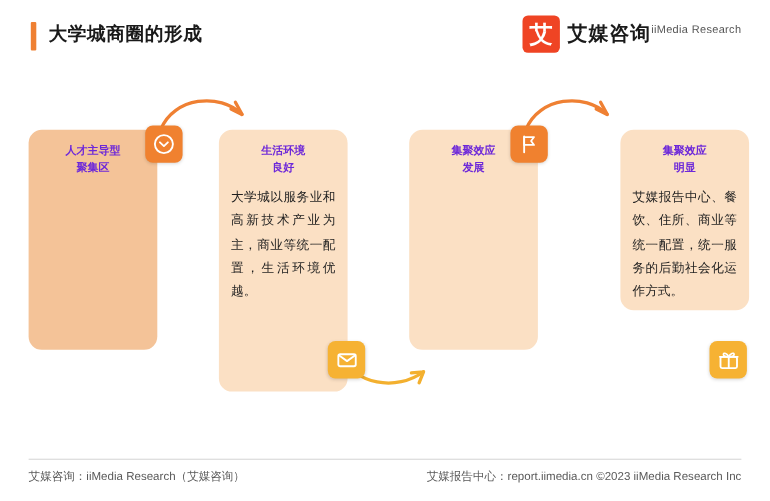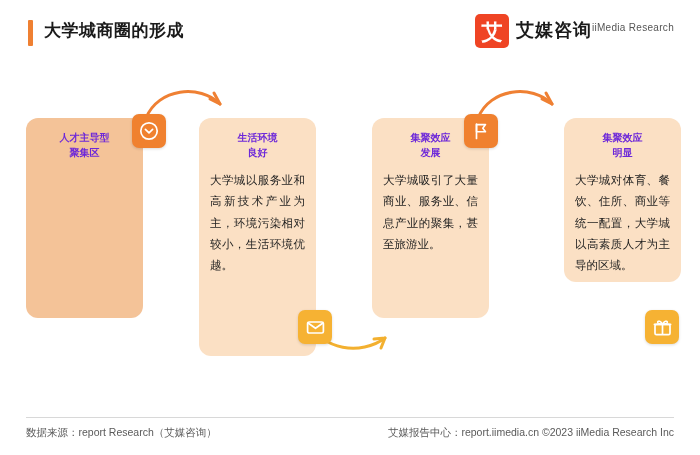--- a/index.html
+++ b/index.html
@@ -178,33 +178,32 @@
 </svg>
 
 <div class="card" id="card-0">
   <div class="card-title">人才主导型
 聚集区</div>
 </div>
 
 <div class="card" id="card-1">
   <div class="card-title">生活环境
 良好</div>
-  <div class="card-body">大学城以服务业和高新技术产业为主，环境污染相对较小，生活环境优越。</div>
+  <div class="card-body">大学城以服务业和高新技术产业为主，商业等统一配置，生活环境优越。</div>
 </div>
 
 <div class="card" id="card-2">
   <div class="card-title">集聚效应
 发展</div>
-  <div class="card-body">大学城吸引了大量商业、服务业、信息产业的聚集，甚至旅游业。</div>
 </div>
 
 <div class="card" id="card-3">
   <div class="card-title">集聚效应
 明显</div>
-  <div class="card-body">大学城对体育、餐饮、住所、商业等统一配置，大学城以高素质人才为主导的区域。</div>
+  <div class="card-body">艾媒报告中心、餐饮、住所、商业等统一配置，统一服务的后勤社会化运作方式。</div>
 </div>
 
 <div class="badge" id="badge-0">
   <svg width="20" height="20" viewBox="0 0 20 20">
     <circle cx="10" cy="10" r="8.2" fill="none" stroke="#ffffff" stroke-width="1.7"></circle>
     <path d="M6.4 8.4 L10 11.8 L13.6 8.4" fill="none" stroke="#ffffff" stroke-width="1.7" stroke-linecap="round" stroke-linejoin="round"></path>
   </svg>
 </div>
 
 <div class="badge" id="badge-1">
@@ -225,14 +224,14 @@
   <svg width="21" height="21" viewBox="0 0 21 21">
     <rect x="3" y="7.4" width="15" height="10.2" rx="1.4" fill="none" stroke="#ffffff" stroke-width="1.7"></rect>
     <path d="M2.4 7.4 L18.6 7.4" stroke="#ffffff" stroke-width="1.7" stroke-linecap="round"></path>
     <path d="M10.5 7.4 L10.5 17.6" stroke="#ffffff" stroke-width="1.7"></path>
     <path d="M10.5 7.2 C9 4.2, 6 3.2, 5.6 5.2 C5.3 6.8, 8.6 7.3, 10.5 7.2 Z" fill="none" stroke="#ffffff" stroke-width="1.5"></path>
     <path d="M10.5 7.2 C12 4.2, 15 3.2, 15.4 5.2 C15.7 6.8, 12.4 7.3, 10.5 7.2 Z" fill="none" stroke="#ffffff" stroke-width="1.5"></path>
   </svg>
 </div>
 
 <div class="footer-line"></div>
-<div class="footer-left">数据来源：report Research（艾媒咨询）</div>
+<div class="footer-left">艾媒咨询：iiMedia Research（艾媒咨询）</div>
 <div class="footer-right">艾媒报告中心：report.iimedia.cn  ©2023  iiMedia Research Inc</div>
 
 </body></html>

